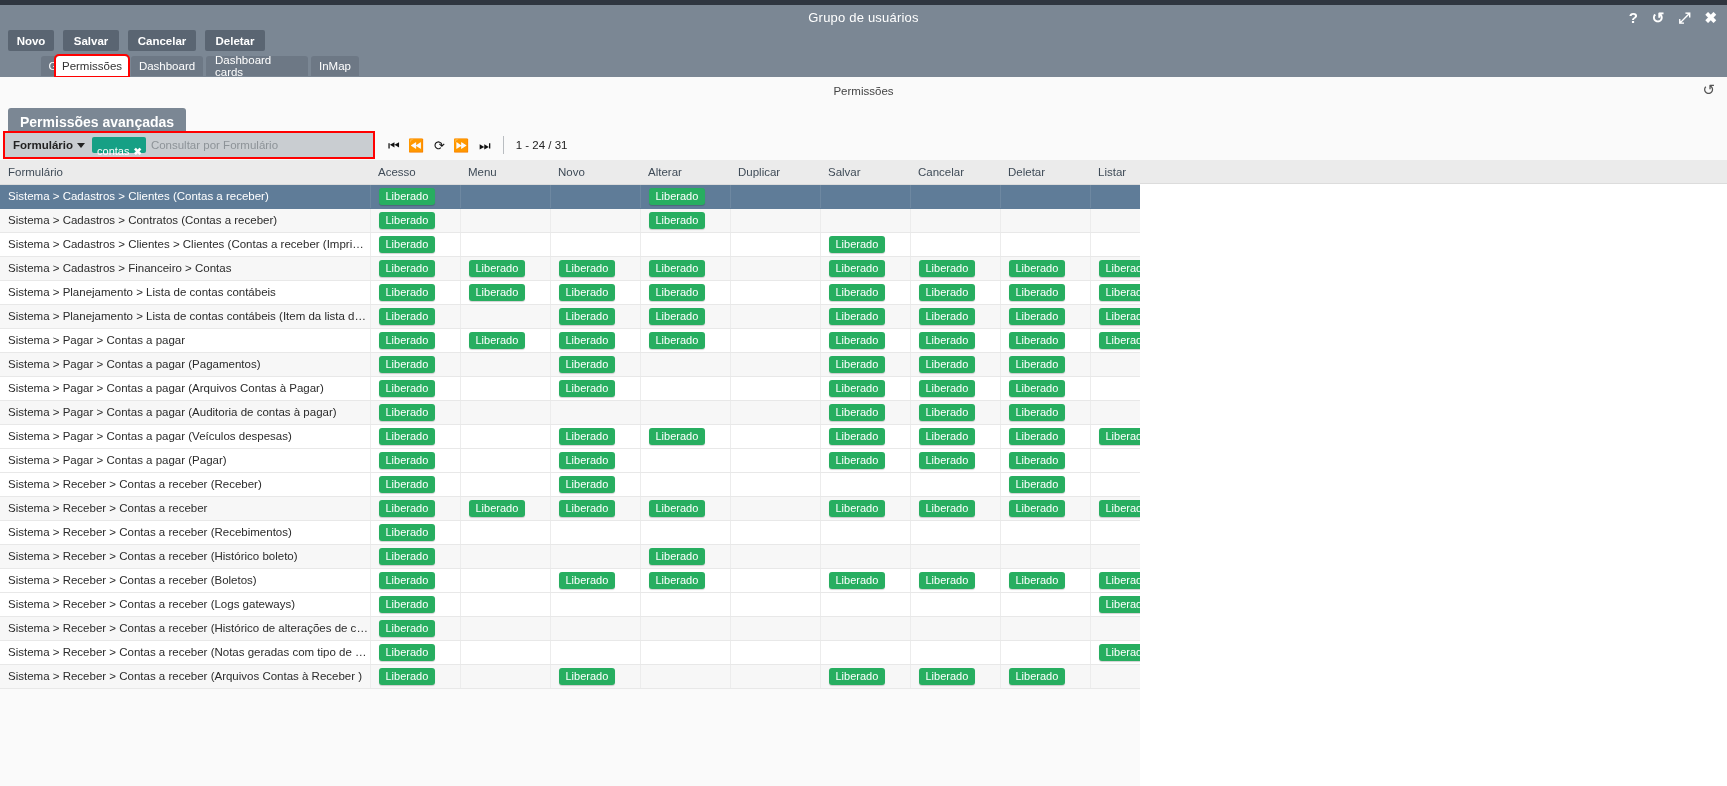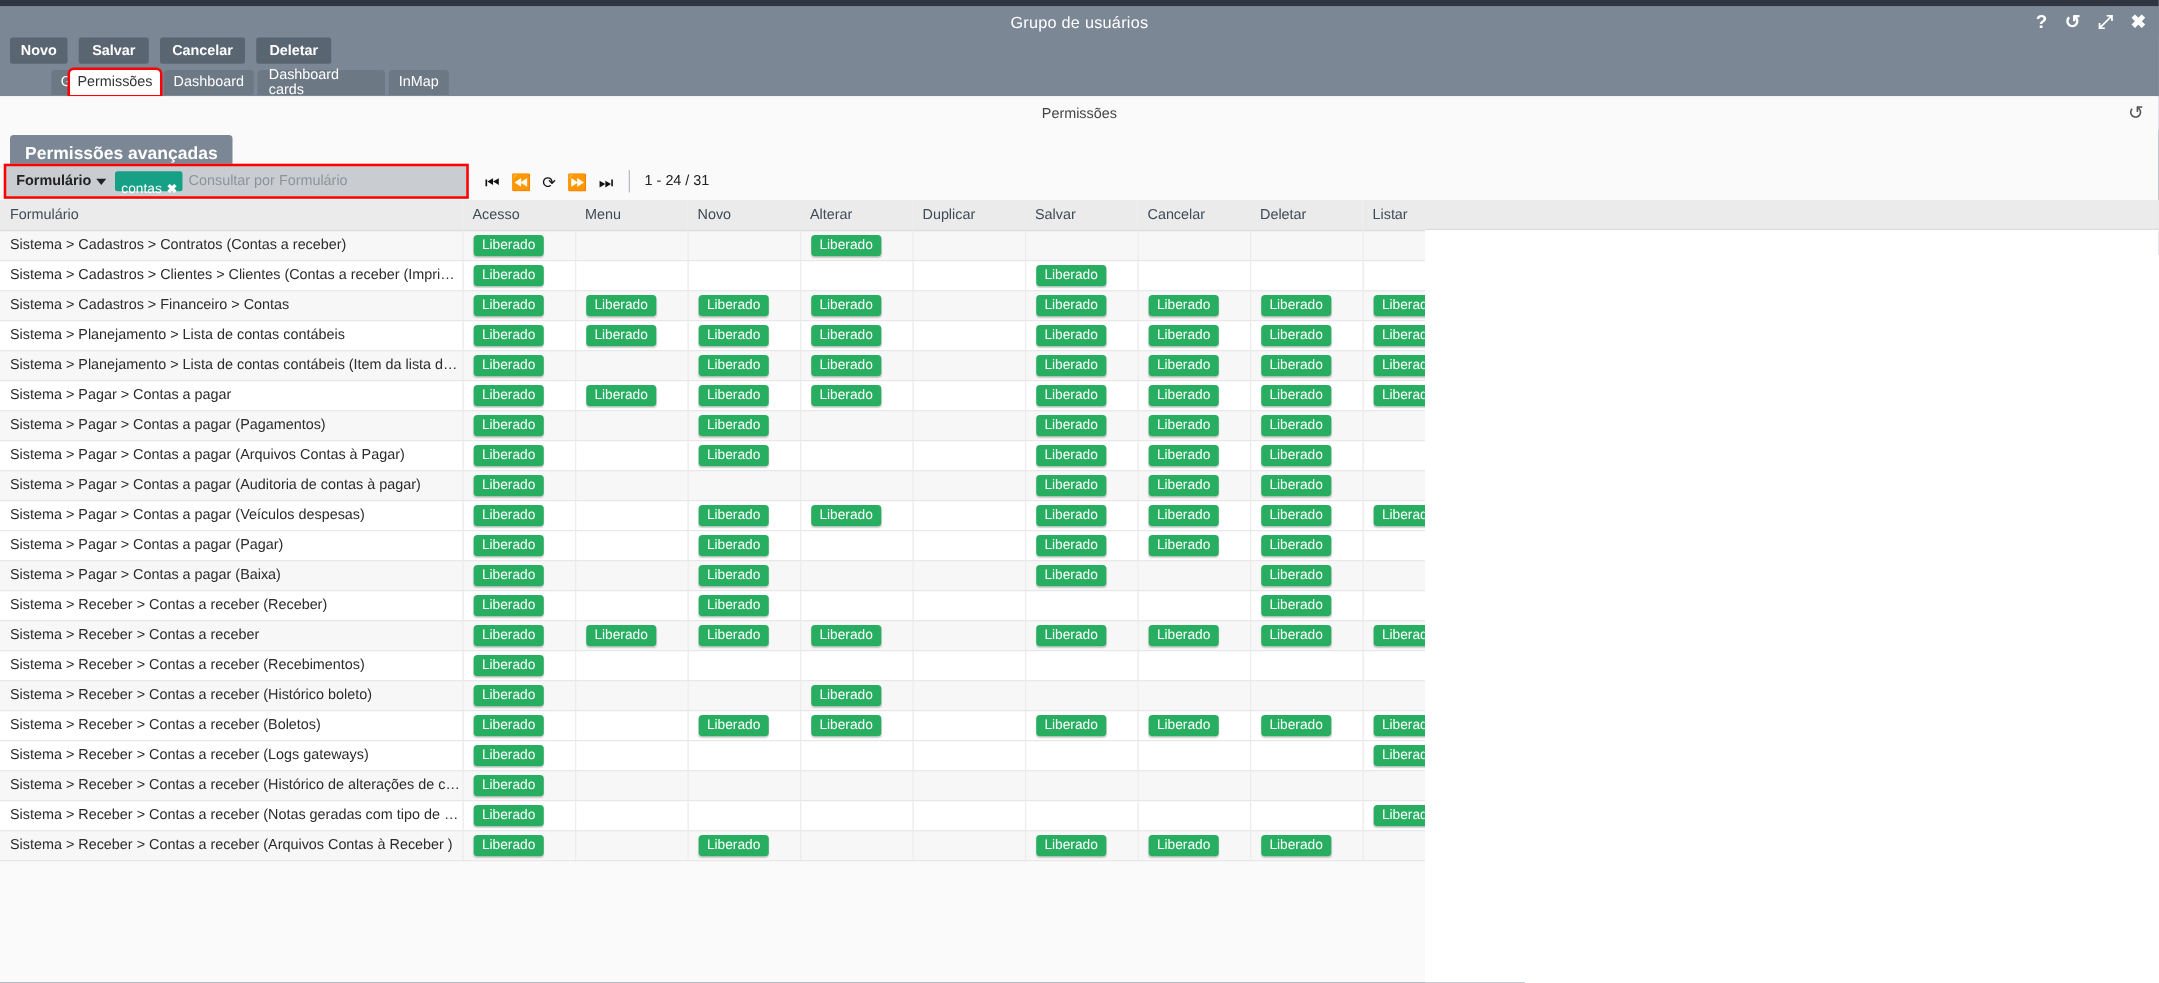--- a/index.html
+++ b/index.html
@@ -271,20 +271,32 @@
               <th class="c">Novo</th>
               <th class="c">Alterar</th>
               <th class="c">Duplicar</th>
               <th class="c">Salvar</th>
               <th class="c">Cancelar</th>
               <th class="c">Deletar</th>
               <th class="c">Listar</th>
             </tr>
         </thead>
         <tbody id="bodyrows">
+            <tr class="selected">
+              <td>Sistema &gt; Cadastros &gt; Clientes (Contas a receber)</td>
+              <td class="perm"><span class="pill">Liberado</span></td>
+              <td class="perm"></td>
+              <td class="perm"></td>
+              <td class="perm"><span class="pill">Liberado</span></td>
+              <td class="perm"></td>
+              <td class="perm"></td>
+              <td class="perm"></td>
+              <td class="perm"></td>
+              <td class="perm"></td>
+            </tr>
             <tr class="even">
               <td>Sistema &gt; Cadastros &gt; Contratos (Contas a receber)</td>
               <td class="perm"><span class="pill">Liberado</span></td>
               <td class="perm"></td>
               <td class="perm"></td>
               <td class="perm"><span class="pill">Liberado</span></td>
               <td class="perm"></td>
               <td class="perm"></td>
               <td class="perm"></td>
               <td class="perm"></td>
@@ -400,32 +412,20 @@
             </tr>
             <tr class="odd">
               <td>Sistema &gt; Pagar &gt; Contas a pagar (Pagar)</td>
               <td class="perm"><span class="pill">Liberado</span></td>
               <td class="perm"></td>
               <td class="perm"><span class="pill">Liberado</span></td>
               <td class="perm"></td>
               <td class="perm"></td>
               <td class="perm"><span class="pill">Liberado</span></td>
               <td class="perm"><span class="pill">Liberado</span></td>
-              <td class="perm"><span class="pill">Liberado</span></td>
-              <td class="perm"></td>
-            </tr>
-            <tr class="even">
-              <td>Sistema &gt; Pagar &gt; Contas a pagar (Baixa)</td>
-              <td class="perm"><span class="pill">Liberado</span></td>
-              <td class="perm"></td>
-              <td class="perm"><span class="pill">Liberado</span></td>
-              <td class="perm"></td>
-              <td class="perm"></td>
-              <td class="perm"><span class="pill">Liberado</span></td>
-              <td class="perm"></td>
               <td class="perm"><span class="pill">Liberado</span></td>
               <td class="perm"></td>
             </tr>
             <tr class="odd">
               <td>Sistema &gt; Receber &gt; Contas a receber (Receber)</td>
               <td class="perm"><span class="pill">Liberado</span></td>
               <td class="perm"></td>
               <td class="perm"><span class="pill">Liberado</span></td>
               <td class="perm"></td>
               <td class="perm"></td>

